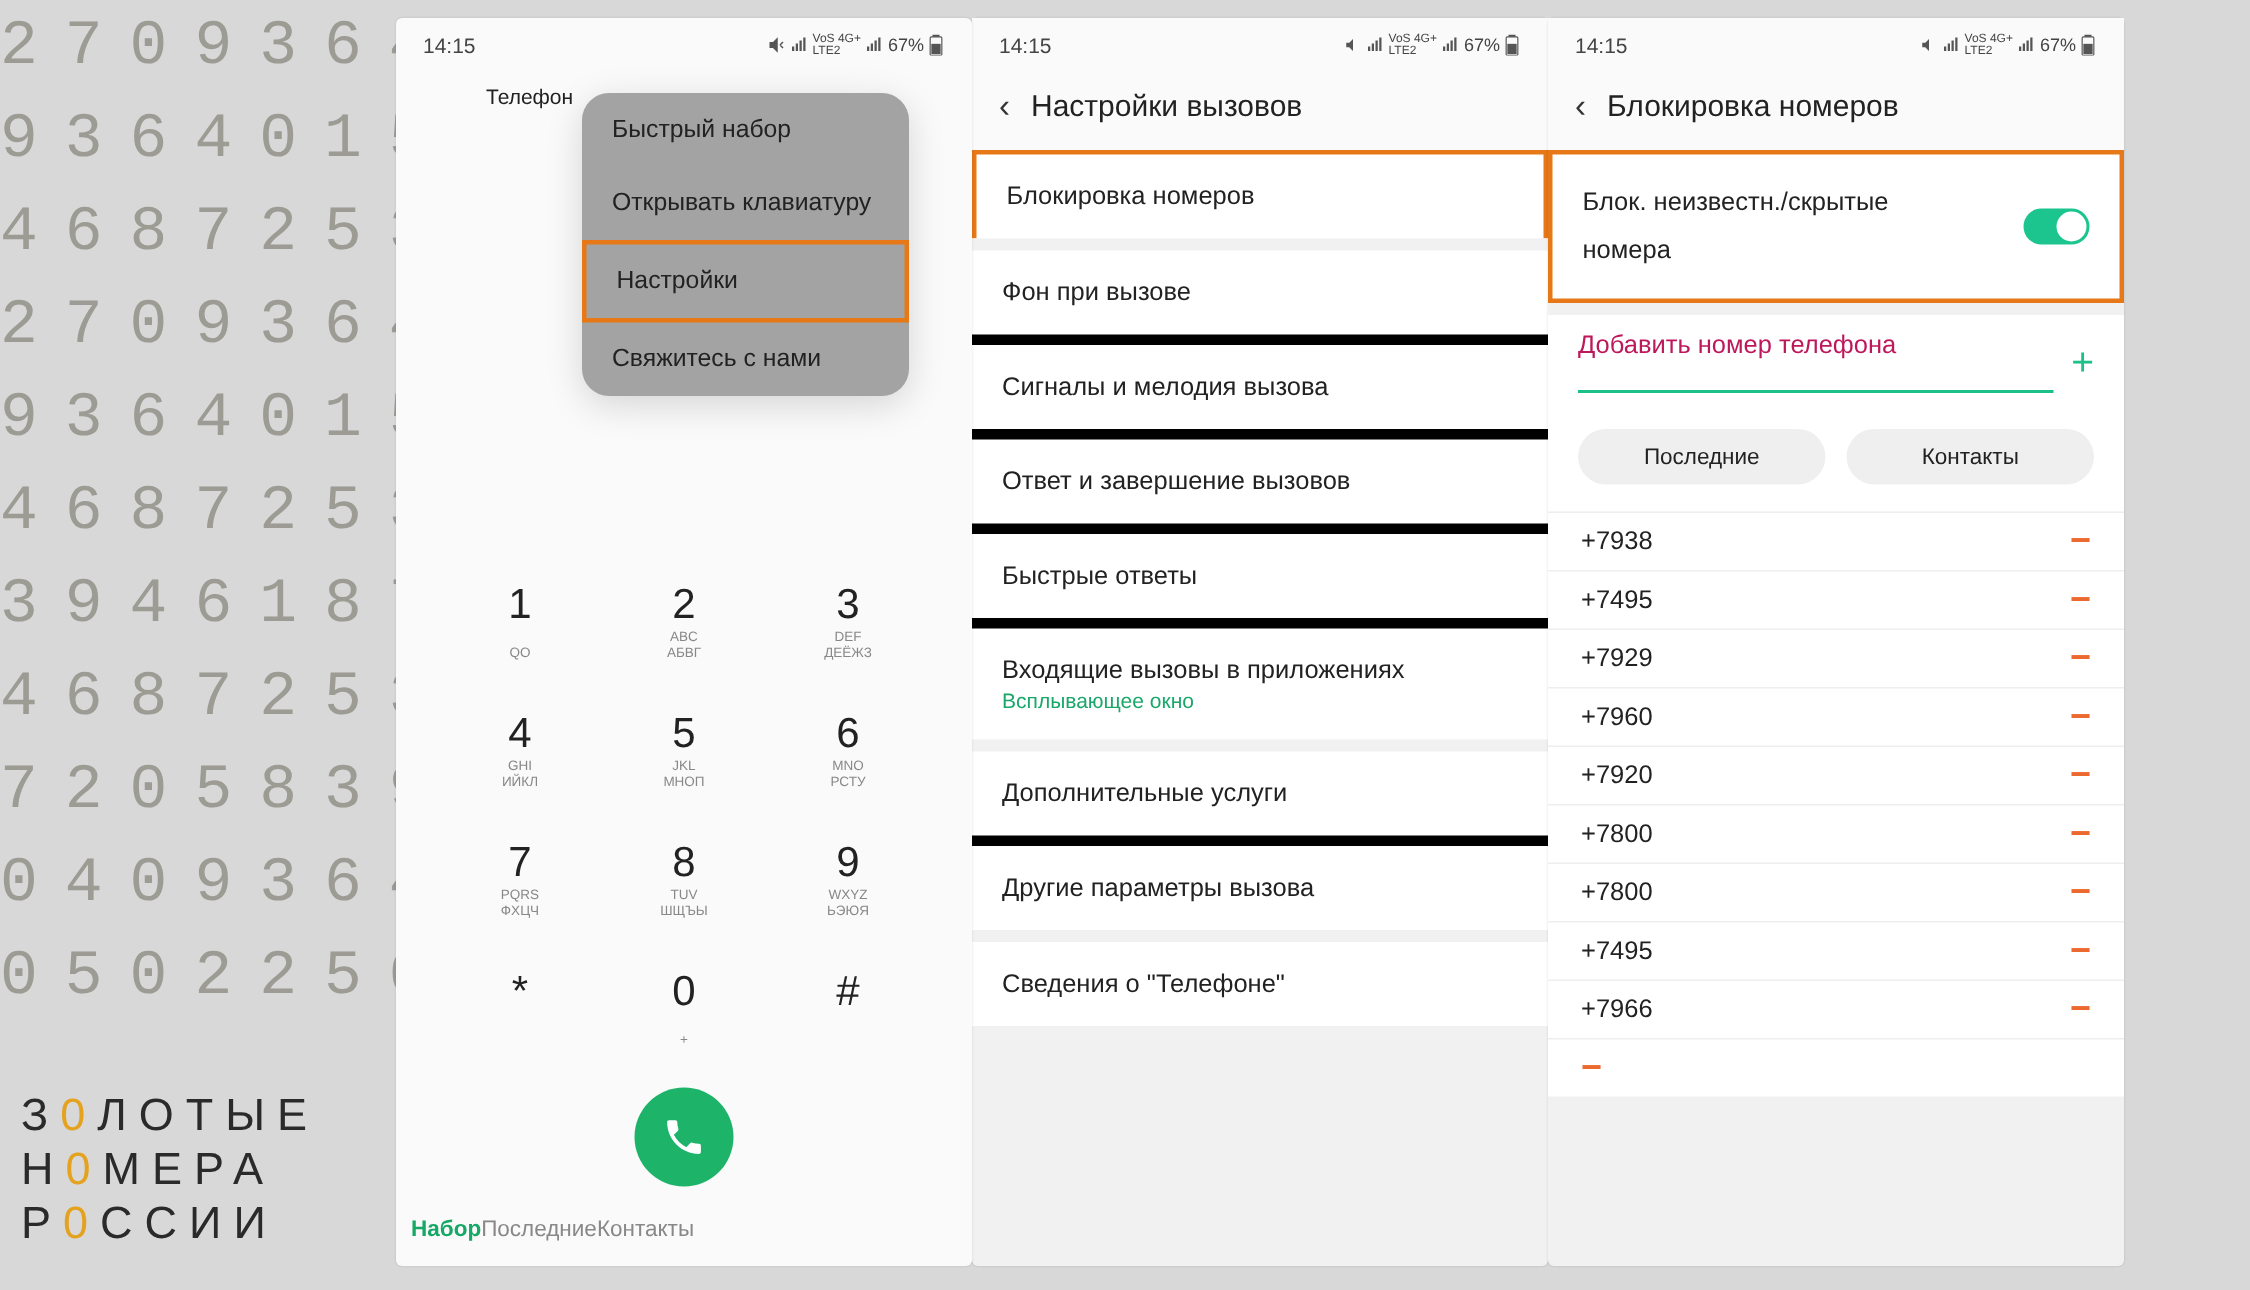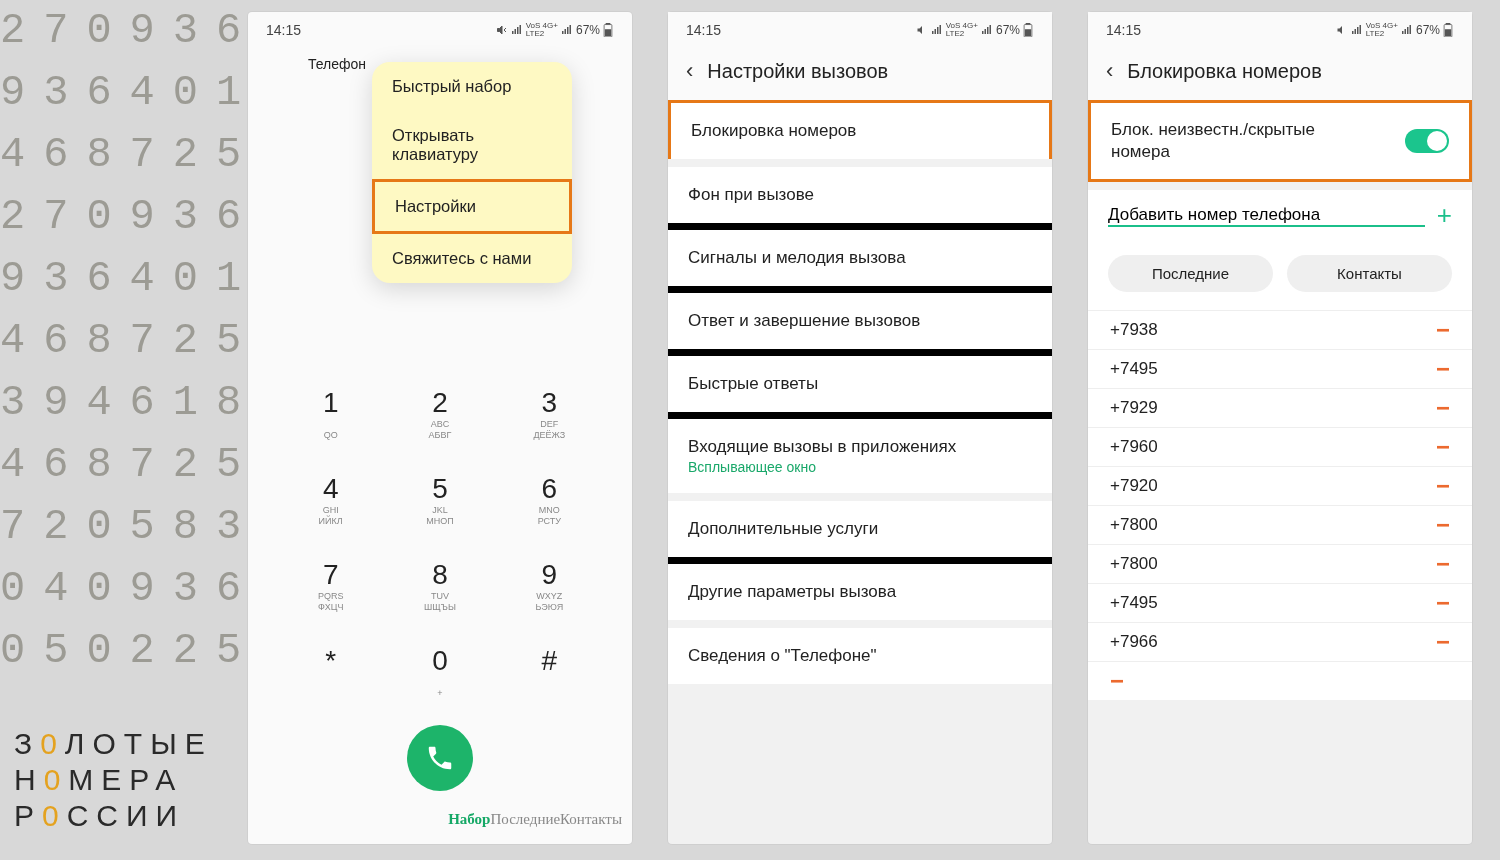--- a/index.html
+++ b/index.html
@@ -27,22 +27,22 @@
     left: 14px;
     bottom: 26px;
     font-size: 30px;
     letter-spacing: 8px;
     color: #2a2a2a;
     font-weight: 500;
     line-height: 36px;
   }
   .logo .gold { color: #e4a21f; }
   .phones {
-    position: absolute; top: 12px; left: 248px;
-    display: flex; gap: 36px;
+    position: absolute; top: 12px; left: 264px;
+    display: flex; 
   }
   .phone {
     width: 384px; height: 832px;
     background: #fafafa;
     border-radius: 4px;
     box-shadow: 0 0 0 1px rgba(0,0,0,0.04);
     display: flex; flex-direction: column;
     font-size: 17px;
     color: #222;
   }
@@ -58,22 +58,22 @@
     display: flex; align-items: center;
     padding: 16px 18px;
     font-size: 20px;
   }
   .header .back { margin-right: 14px; font-size: 22px; color:#333;}
   
   .phone1 .apptitle { font-size: 14px; padding: 14px 20px; margin-left: 40px; }
   .phone1 .popup {
     position: absolute;
     left: 124px; top: 50px;
-    width: 200px;
-    background: #fef9c3;
+    width: 218px;
+    background: #a3a3a3;
     border-radius: 18px;
     box-shadow: 0 6px 24px rgba(0,0,0,0.15);
     overflow: hidden;
     z-index: 5;
   }
   .popup-item {
     padding: 15px 20px;
     font-size: 16.5px;
   }
   .highlight { border: 3px solid #e67817; }
@@ -86,41 +86,41 @@
     padding: 0 28px;
   }
   .key { padding: 16px 0; }
   .key .d { font-size: 28px; font-weight:300; color:#222;}
   .key .l { font-size: 9px; color:#888; line-height:11px;}
   .callbtn {
     width:66px;height:66px;border-radius:50%;
     background:#1db46a;display:flex;align-items:center;justify-content:center;
     margin:10px auto 0;
   }
-  .tabs1 { display:flex; justify-content:flex-end; padding:20px 10px 16px; font-size:15px;font-family:Liberation Serif, serif;}
+  .tabs1 { display:flex; justify-content:flex-start; padding:20px 10px 16px; font-size:15px;}
   .tabs1 .active{ color:#15a866; font-weight:700;}
   .tabs1 .inactive{ color:#888;}
   
   .list2 { display:flex; flex-direction:column; }
   .group2 { background:#fff; border-top:8px solid #f1f1f1;}
   .group2:first-child{border-top:none;}
   .item2 { padding:18px 20px; border-bottom:7px solid #000000; font-size:17px;}
   .item2:last-child{border-bottom:none;}
   .item2 .sub{ font-size:14px; color:#1aa86a; margin-top:2px;}
   
   .toggle-row{
     background:#fff; padding:16px 20px 16px 20px;
     display:flex; align-items:center; justify-content:space-between;
     margin-bottom:8px;
   }
-  .toggle-row .lbl{ font-size:17px; line-height:22px; max-width:260px;}
+  .toggle-row .lbl{ font-size:17px; line-height:32px; max-width:260px;}
   .switch{ width:44px;height:24px;border-radius:12px;background:#1bc58d;position:relative;}
   .switch::after{content:"";position:absolute;right:2px;top:2px;width:20px;height:20px;border-radius:50%;background:#fff;}
   .addrow{ background:#fff; padding:10px 20px 12px; display:flex; align-items:center; gap:12px;}
-  .addrow .field{ flex:1; color:#000000; font-size:17px; border-bottom:2px solid #1bbf8a; padding-bottom:0;}
+  .addrow .field{ flex:1; color:#be185d; font-size:17px; border-bottom:2px solid #1bbf8a; padding-bottom:20px;}
   .addrow .plus{ color:#1cc08b; font-size:26px; font-weight:300;}
   .chips{ background:#fff; display:flex; gap:14px; padding:12px 20px 18px;}
   .chip{ flex:1; background:#efefef; border-radius:22px; padding:10px 0; text-align:center; font-size:15px;}
   .blocked{ background:#fff;}
   .brow{ display:flex; align-items:center; justify-content:space-between; padding:5px 22px; border-top:1px solid #eee; font-size:17px;}
   .minus{ color:#ec6a2f; font-size:24px; font-weight:600;}
 </style>
 </head>
 <body>
 

